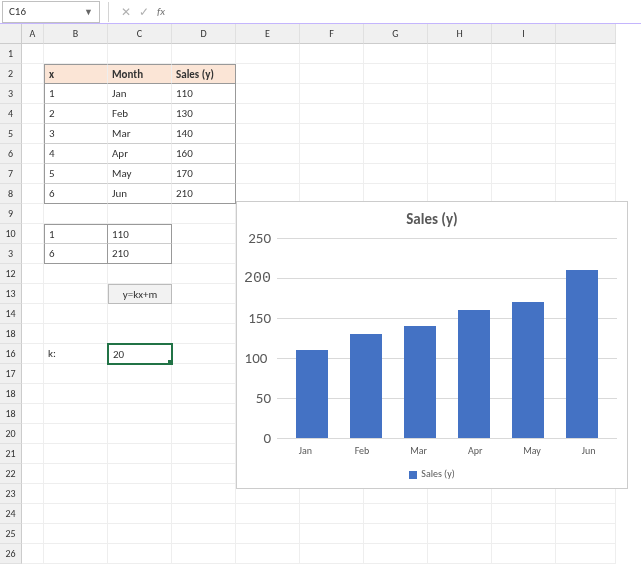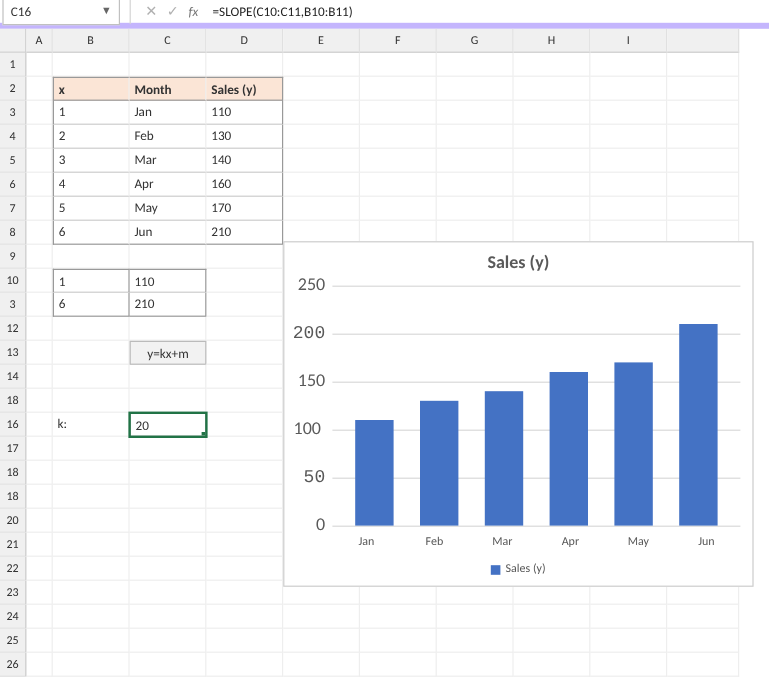--- a/index.html
+++ b/index.html
@@ -1,18 +1,18 @@
 <!DOCTYPE html>
 <html><head>
 <meta charset="utf-8">
 <style>
 * { box-sizing: border-box; margin: 0; padding: 0; }
 body { font-family: Calibri, Arial, sans-serif; font-size: 11px; background: #fff; width: 641px; height: 578px; overflow: hidden; color: #333; }
 
-.formula-bar { display: flex; align-items: center; height: 24px; border-bottom: 5px solid #c4b5fd; background: #fff; }
+.formula-bar { display: flex; align-items: center; height: 24px; border-bottom: 1px solid #c4b5fd; background: #fff; }
 .name-box { width: 98px; height: 22px; border: 1px solid #c0c0c0; margin: 1px 4px 1px 2px; display: flex; align-items: center; padding: 0 6px; font-size: 11px; background: #fff; }
 .name-box-text { flex: 1; }
 .name-box-arrow { color: #666; font-size: 9px; }
 .fb-divider { width: 1px; height: 20px; background: #d4d4d4; margin: 0 8px 0 4px; }
 .fb-icon { width: 18px; text-align: center; color: #b0b0b0; font-size: 12px; cursor: default; }
 .fx { font-style: italic; font-size: 11px; color: #777; margin: 0 6px 0 4px; }
 .formula-input { flex: 1; padding: 0 6px; font-size: 11px; color: #222; height: 22px; display: flex; align-items: center; }
 
 .sheet { display: flex; height: 554px; }
 .row-headers { display: flex; flex-direction: column; }
@@ -58,23 +58,20 @@
 
 <div class="formula-bar">
   <div class="name-box">
     <span class="name-box-text">C16</span>
     <span class="name-box-arrow">▼</span>
   </div>
   <div class="fb-divider"></div>
   <span class="fb-icon">✕</span>
   <span class="fb-icon">✓</span>
   <span class="fx">fx</span>
-  <div class="formula-input">
-      <span>=SLOPE(C10:C11,B10:B11)</span>
-    </div>
 </div>
 
 <div class="sheet">
   <div class="row-headers">
     <div class="corner"></div>
   <div class="row-h">1</div>
       <div class="row-h">2</div>
       <div class="row-h">3</div>
       <div class="row-h">4</div>
       <div class="row-h">5</div>
@@ -442,21 +439,21 @@
             <div class="bar" style="height: 112px;"></div>
             <div class="bar" style="height: 128px;"></div>
             <div class="bar" style="height: 136px;"></div>
             <div class="bar" style="height: 168px;"></div>
           </div>
         </div>
       <div class="legend">
         <span class="legend-sq"></span><span>Sales (y)</span>
       </div>
     <div class="ytick" style="top: 236px; left: 4px;">0</div>
-        <div class="ytick" style="top: 196px; left: 4px; font-family: Liberation Mono, monospace;">50</div>
+        <div class="ytick" style="top: 196px; left: 4px;">50</div>
         <div class="ytick" style="top: 156px; left: 4px; text-align: center;">100</div>
         <div class="ytick" style="top: 116px; left: 4px;">150</div>
         <div class="ytick" style="top: 76px; left: 4px; font-family: Liberation Mono, monospace;">200</div>
         <div class="ytick" style="top: 36px; left: 4px;">250</div>
         <div class="xtick" style="left: 40.3333px; top: 242px;">Jan</div>
         <div class="xtick" style="left: 97px; top: 242px;">Feb</div>
         <div class="xtick" style="left: 153.667px; top: 242px;">Mar</div>
         <div class="xtick" style="left: 210.333px; top: 242px;">Apr</div>
         <div class="xtick" style="left: 267px; top: 242px;">May</div>
         <div class="xtick" style="left: 323.667px; top: 242px;">Jun</div>

